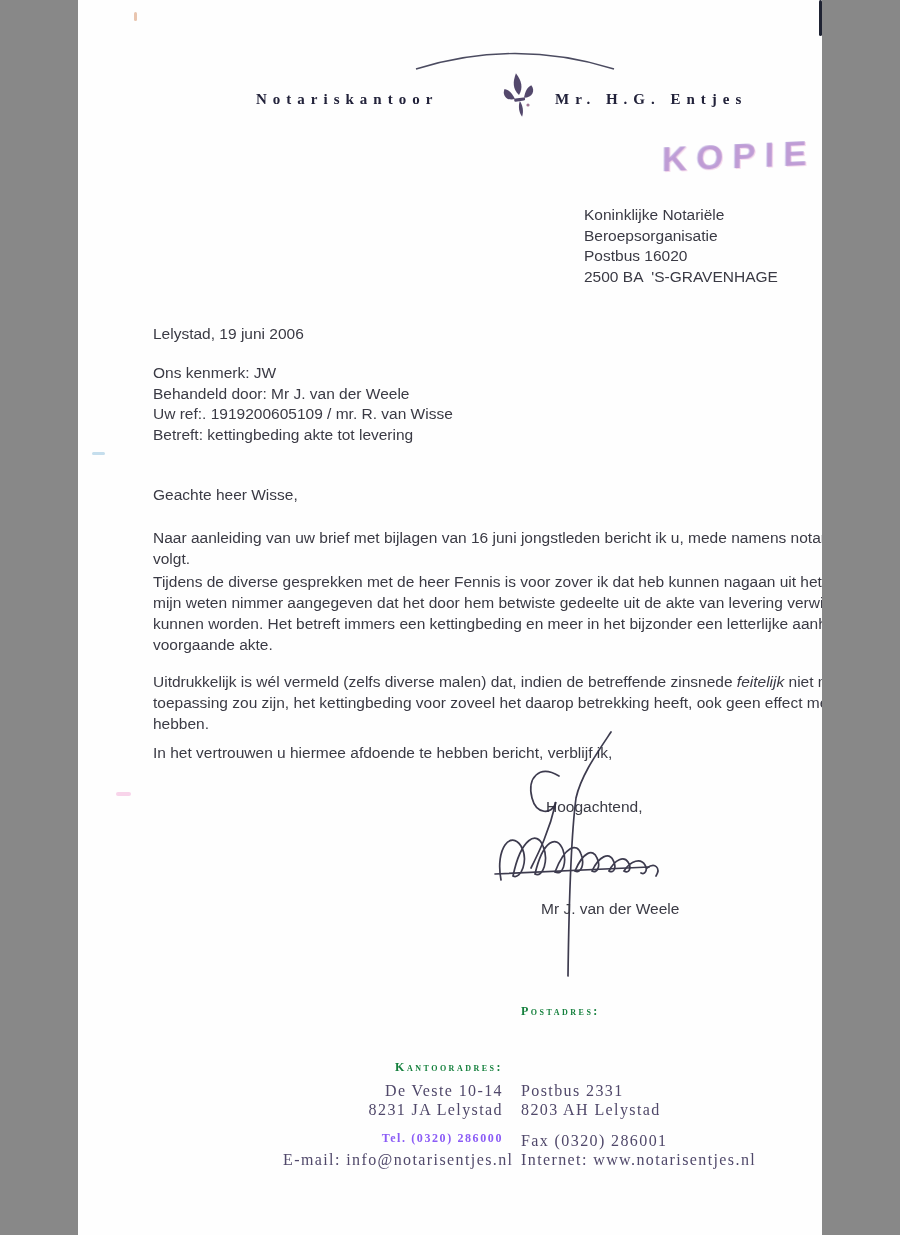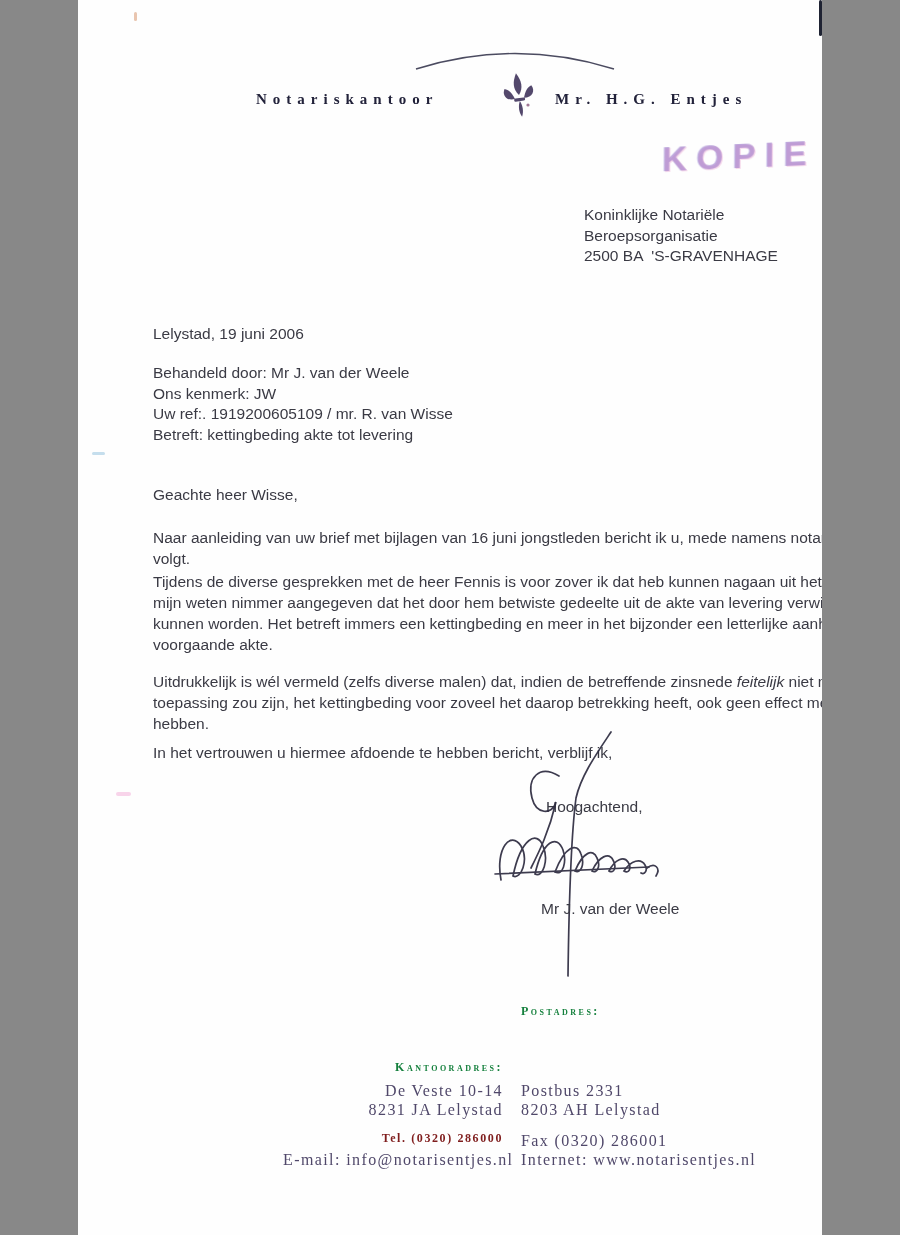--- a/index.html
+++ b/index.html
@@ -36,21 +36,21 @@
   .f-label{
     font-family:"Liberation Serif", serif;font-weight:bold;font-variant:small-caps;
     font-size:12px;letter-spacing:2.5px;color:#15803d;white-space:nowrap;
   }
   .f-line{
     font-family:"Liberation Serif", serif;font-size:16px;letter-spacing:1.4px;
     color:#50486a;white-space:nowrap;
   }
   .f-tel{
     font-family:"Liberation Serif", serif;font-weight:bold;font-size:12px;
-    letter-spacing:1.6px;color:#7f1d1d;white-space:nowrap;
+    letter-spacing:1.6px;color:#8b5cf6;white-space:nowrap;
   }
   .fcol-left{left:205px;width:220px;text-align:right;}
   .fcol-right{left:443px;text-align:left;}
   .bankline{
     left:50px;width:790px;text-align:center;
     font-family:"Liberation Serif", serif;font-size:11px;letter-spacing:.6px;
     color:#463e5a;white-space:nowrap;
   }
   .bank-bold{font-weight:bold;color:#2e2846;}
   
@@ -84,28 +84,29 @@
       <circle cx="26" cy="33" r="1.6" fill="#7a3f6a" opacity=".7"></circle>
     </svg>
   </span>
 
   <div class="abs brand" style="left:477px;top:91px;">Mr. H.G. Entjes</div>
 
   <div class="stamp">KOPIE</div>
 
   <div class="abs block" style="left:467px;top:205px;margin-left:39px;">
     <span class="ln">Koninklijke Notariële Beroepsorganisatie</span>
+    <span class="ln">Postbus 16020</span>
     <span class="ln">2500 BA  'S-GRAVENHAGE</span>
   </div>
 
   <div class="abs ln" style="left:75px;top:324px;">Lelystad, 19 juni 2006</div>
 
   <div class="abs block" style="left:75px;top:363px;">
+    <span class="ln">Ons kenmerk: JW</span>
     <span class="ln">Behandeld door: Mr J. van der Weele</span>
-    <span class="ln">Ons kenmerk: JW</span>
     <span class="ln">Uw ref:. 1919200605109 / mr. R. van Wisse</span>
     <span class="ln">Betreft: kettingbeding akte tot levering</span>
   </div>
 
   <div class="abs ln" style="left:75px;top:485px;">Geachte heer Wisse,</div>
 
   <div class="abs para" style="left:75px;top:527px;">Naar aanleiding van uw brief met bijlagen van 16 juni jongstleden bericht ik u, mede namens notaris Entjes, als volgt.</div>
 
   <div class="abs para" style="left:75px;top:671px;"><span>Uitdrukkelijk is wél vermeld (zelfs diverse malen) dat, indien de betreffende zinsnede </span><span class="em">feitelijk</span><span> niet meer van toepassing zou zijn, het kettingbeding voor zoveel het daarop betrekking heeft, ook geen effect meer zal hebben.</span></div>
 

